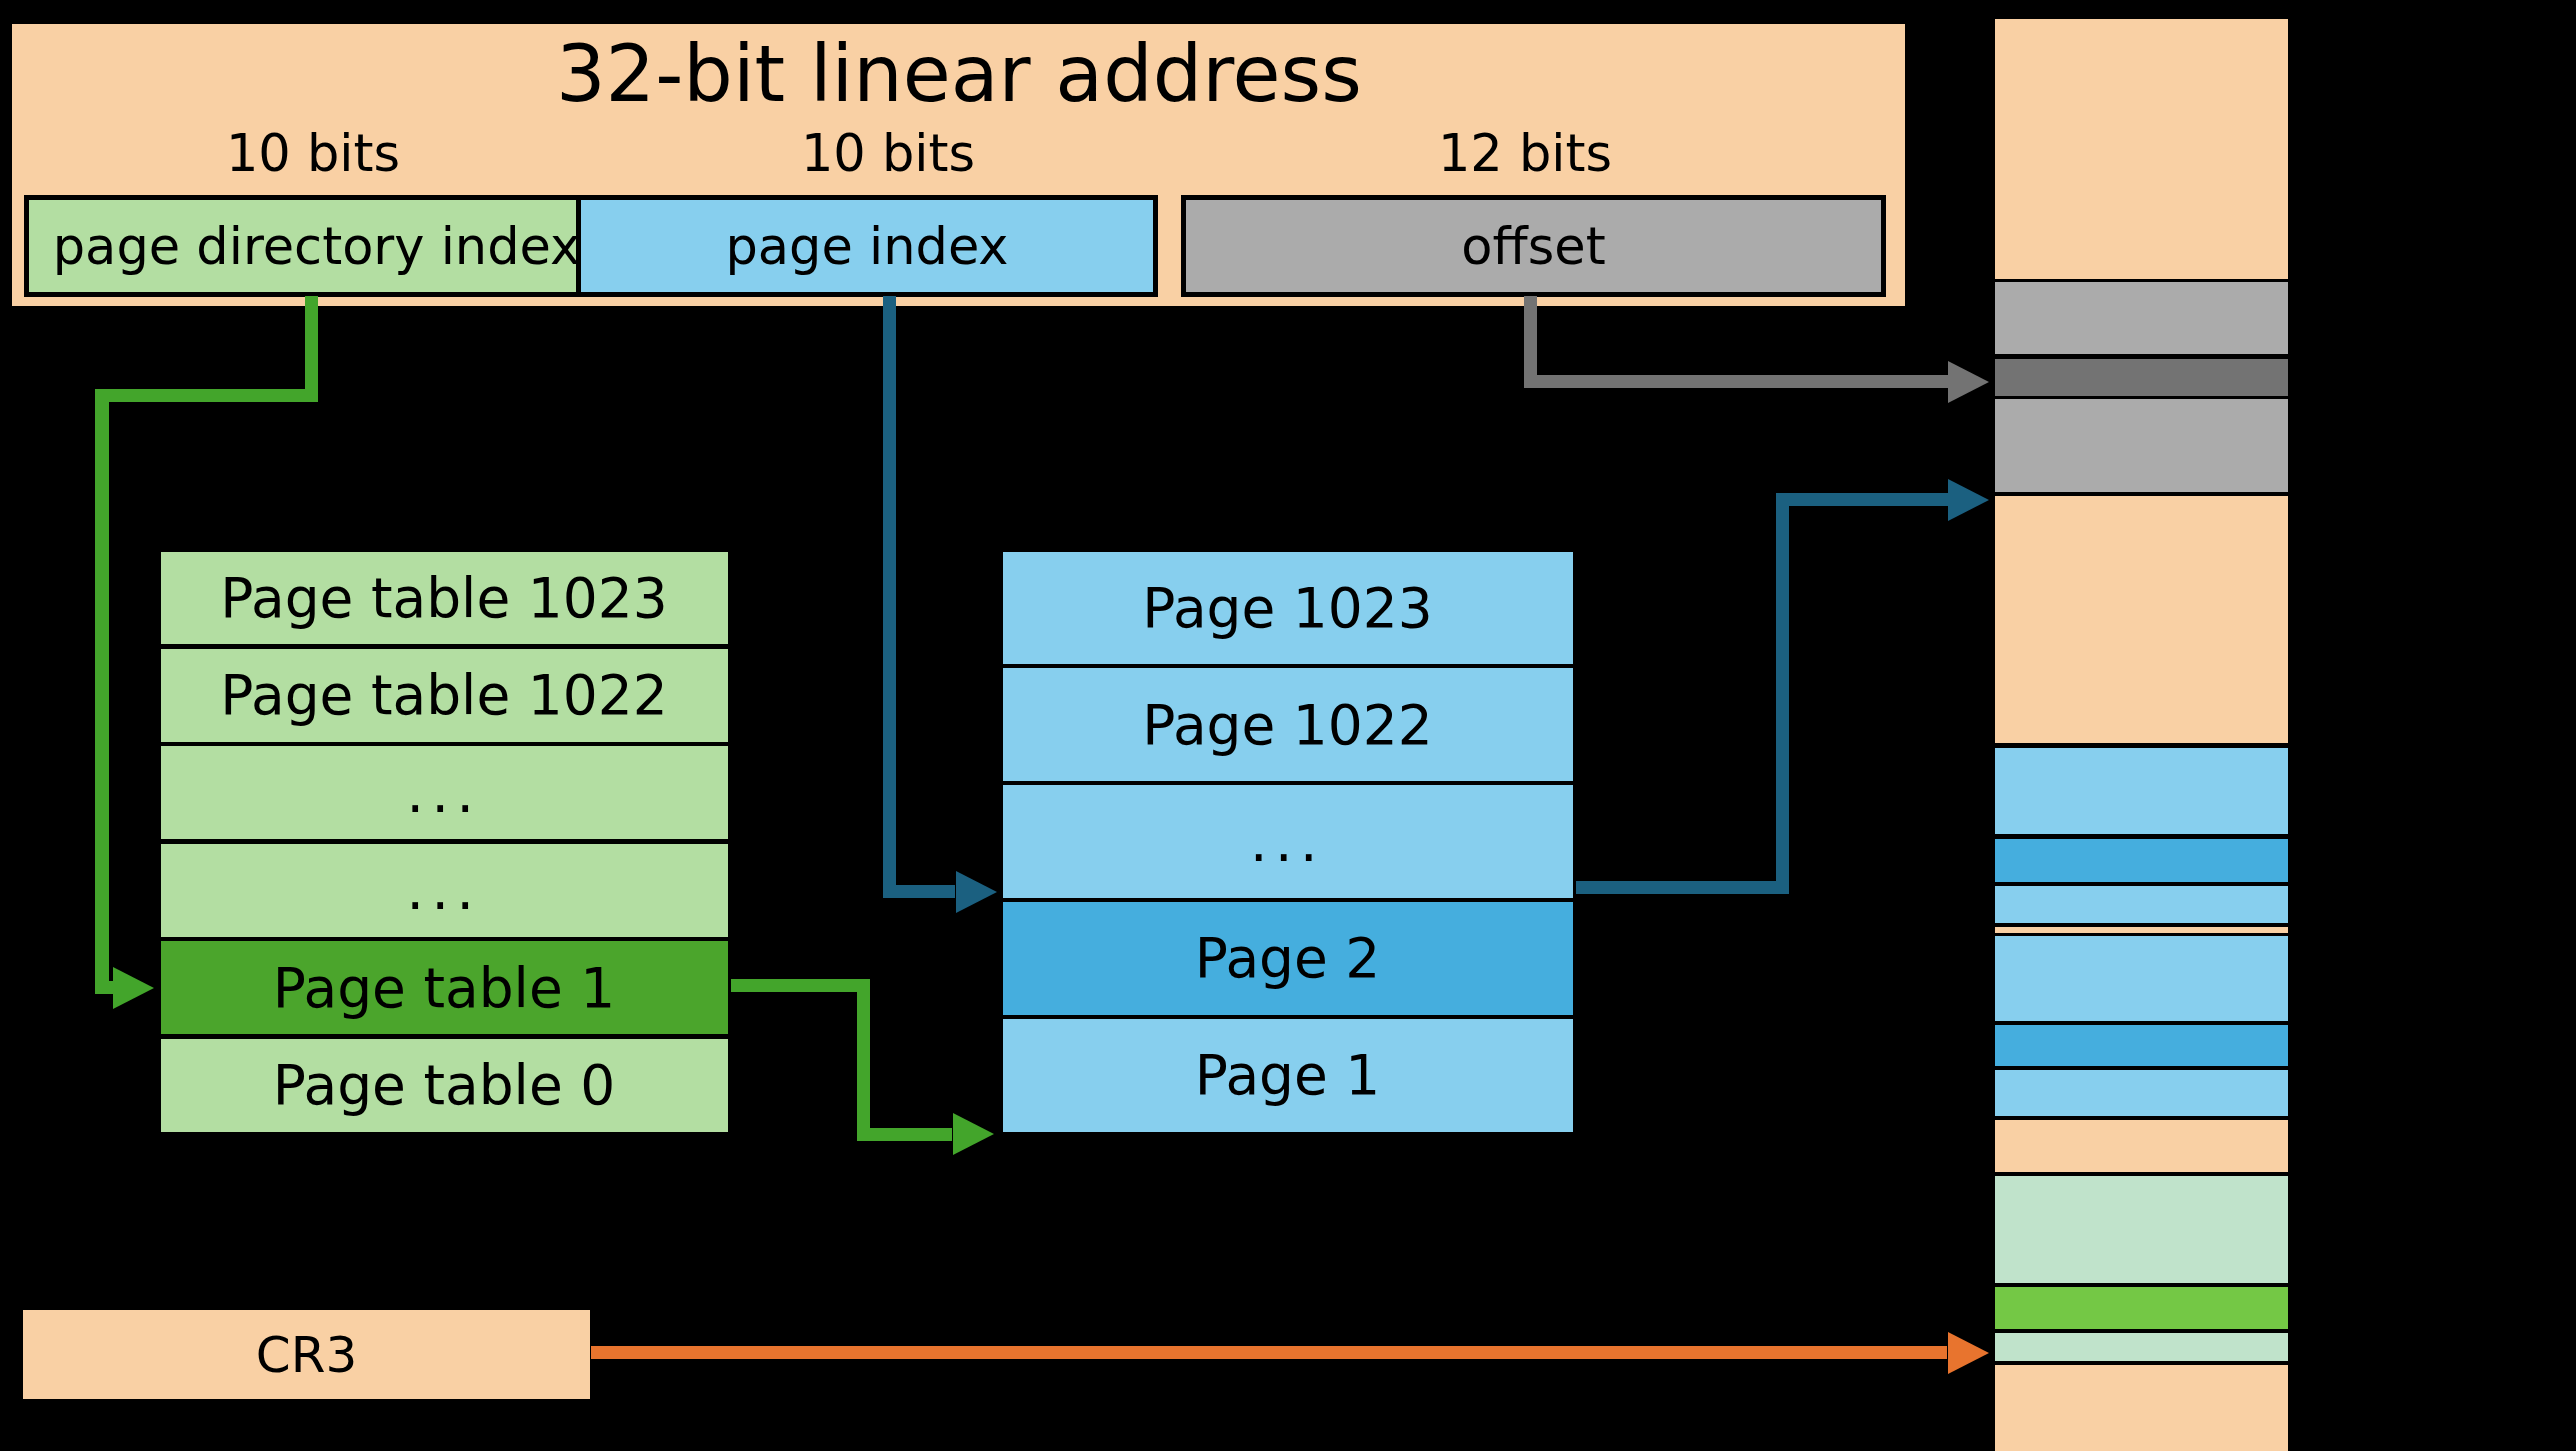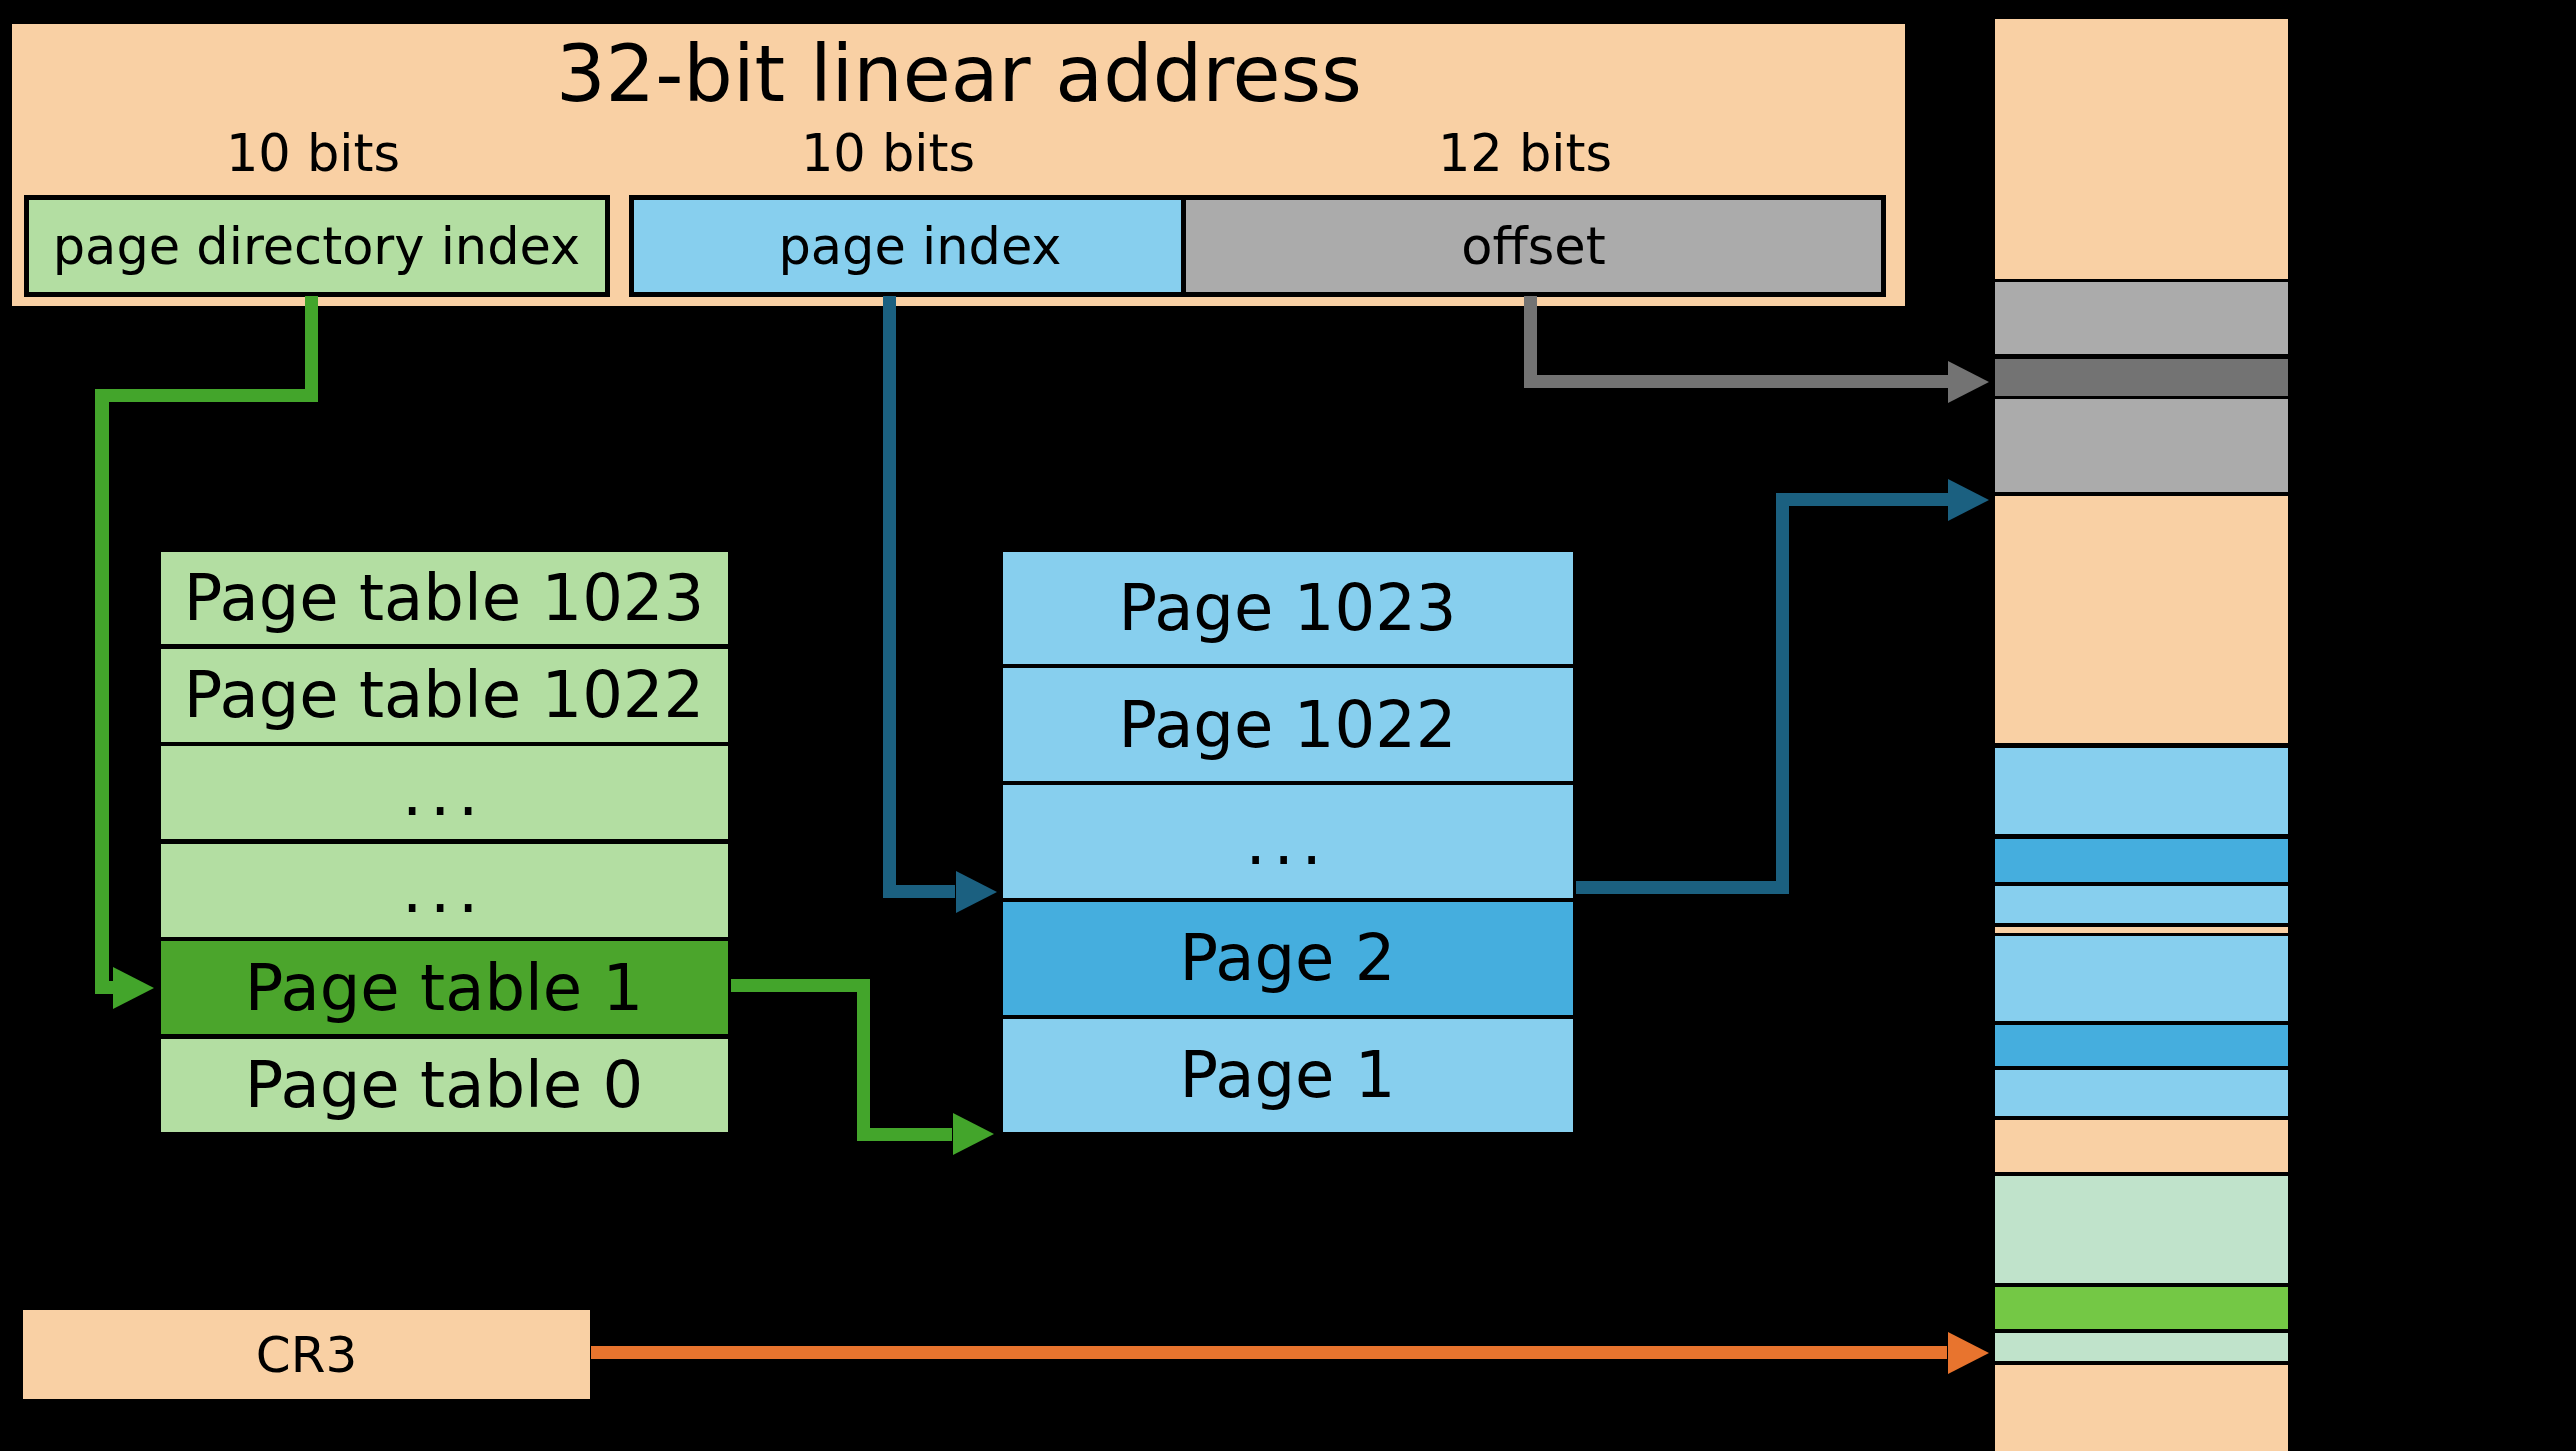--- a/index.html
+++ b/index.html
@@ -13,21 +13,21 @@
   #hdr-title{position:absolute;left:0;top:8px;width:100%;text-align:center;
              font-size:78px;line-height:1.1;}
   .bits-label{position:absolute;top:126px;transform:translateX(-50%);
               font-size:51px;line-height:1.1;white-space:nowrap;}
   .field{position:absolute;top:195px;height:102px;box-sizing:border-box;border:5.1px solid #000;
          display:flex;align-items:center;justify-content:center;font-size:51px;white-space:nowrap;}
   
   .table{position:absolute;box-sizing:border-box;background:#000;padding:4.5px;
          display:flex;flex-direction:column;gap:4.5px;}
   .trow{flex:1;display:flex;align-items:center;justify-content:center;
-        font-size:64px;white-space:nowrap;}
+        font-size:55px;white-space:nowrap;}
   #pd-table{left:156px;top:547px;width:576px;height:589px;}
   #pt-table{left:998px;top:547px;width:579px;height:589px;}
   
   #mem{left:1990px;top:14px;width:302px;height:1438px;background:#000;}
   .seg{position:absolute;left:4.5px;width:293px;}
   
   .shaft{position:absolute;}
   .head{position:absolute;width:0;height:0;border-top:21px solid transparent;
         border-bottom:21px solid transparent;}
   
@@ -40,21 +40,21 @@
 <div id="stage">
 
   <div id="hdr" class="box" style="background: rgb(249, 208, 164);">
     <div id="hdr-title">32-bit linear address</div>
   </div>
   <div class="bits-label" style="left:313px">10 bits</div>
   <div class="bits-label" style="left:888px">10 bits</div>
   <div class="bits-label" style="left:1525px">12 bits</div>
 
   <div class="field" style="left: 23.5px; width: 586px; background: rgb(179, 222, 162);">page directory index</div>
-  <div class="field" style="left: 629px; width: 582px; background: rgb(135, 207, 238);">page index</div>
+  <div class="field" style="left: 576px; width: 582px; background: rgb(135, 207, 238);">page index</div>
   <div class="field" style="left: 1181px; width: 705px; background: rgb(171, 171, 171);">offset</div>
 
   <div id="pd-table" class="table">
     <div class="trow" style="background: rgb(179, 222, 162);">Page table 1023</div>
     <div class="trow" style="background: rgb(179, 222, 162);">Page table 1022</div>
     <div class="trow dots" style="background: rgb(179, 222, 162);">...</div>
     <div class="trow dots" style="background: rgb(179, 222, 162);">...</div>
     <div class="trow" style="background: rgb(75, 165, 44);">Page table 1</div>
     <div class="trow" style="background: rgb(179, 222, 162);">Page table 0</div>
   </div>

